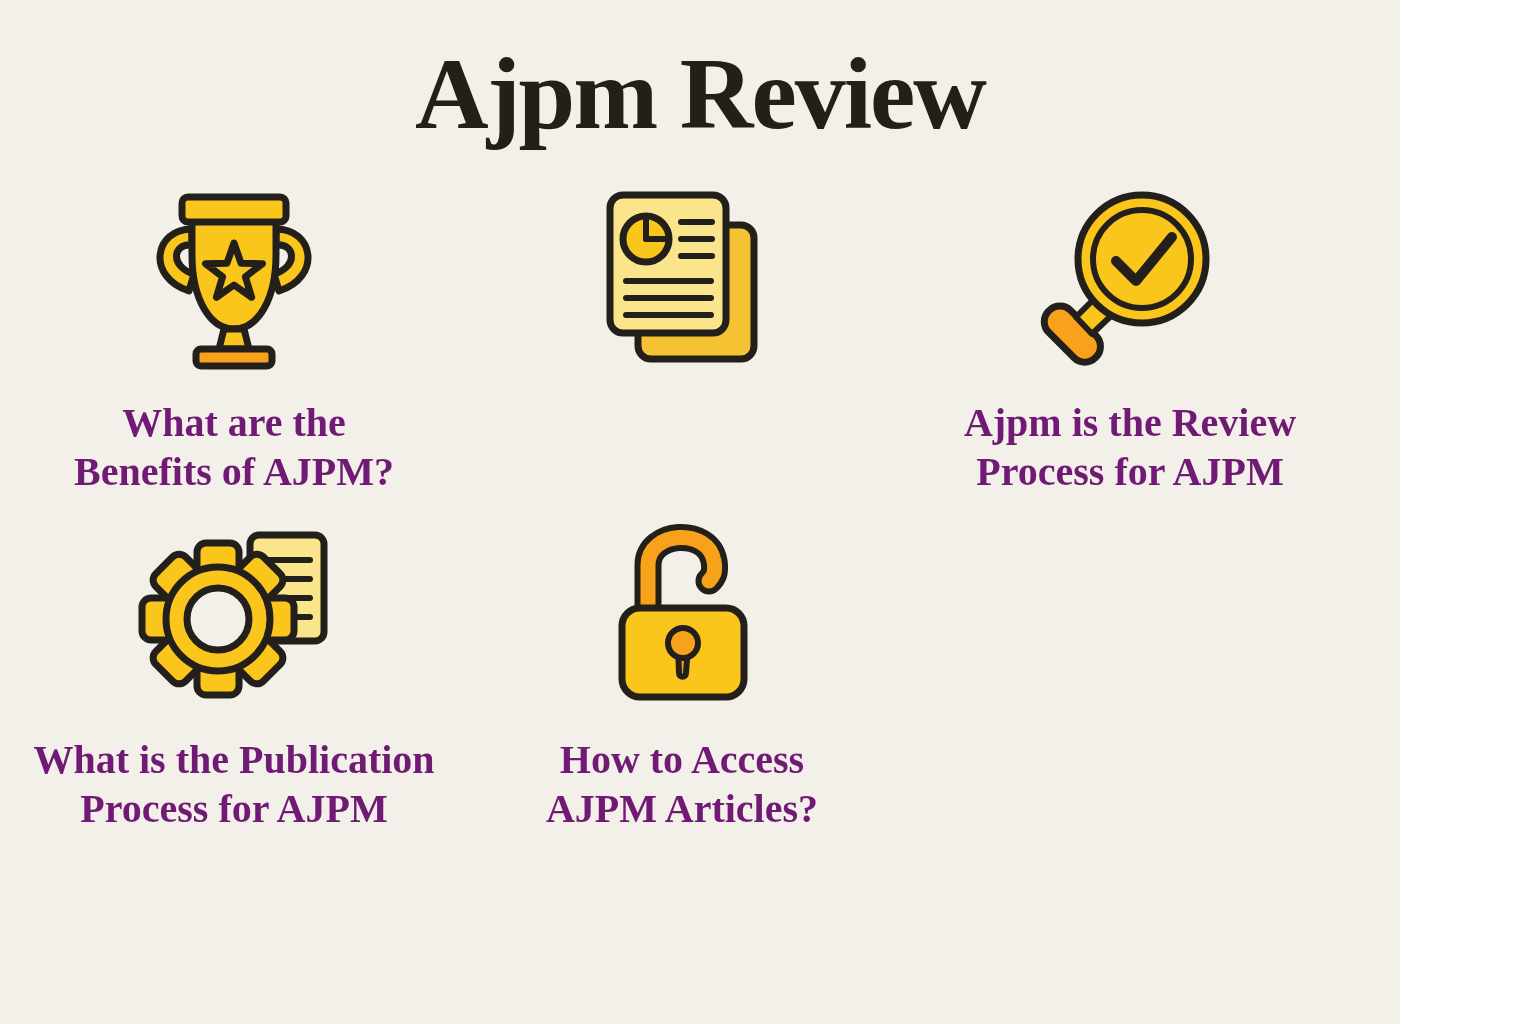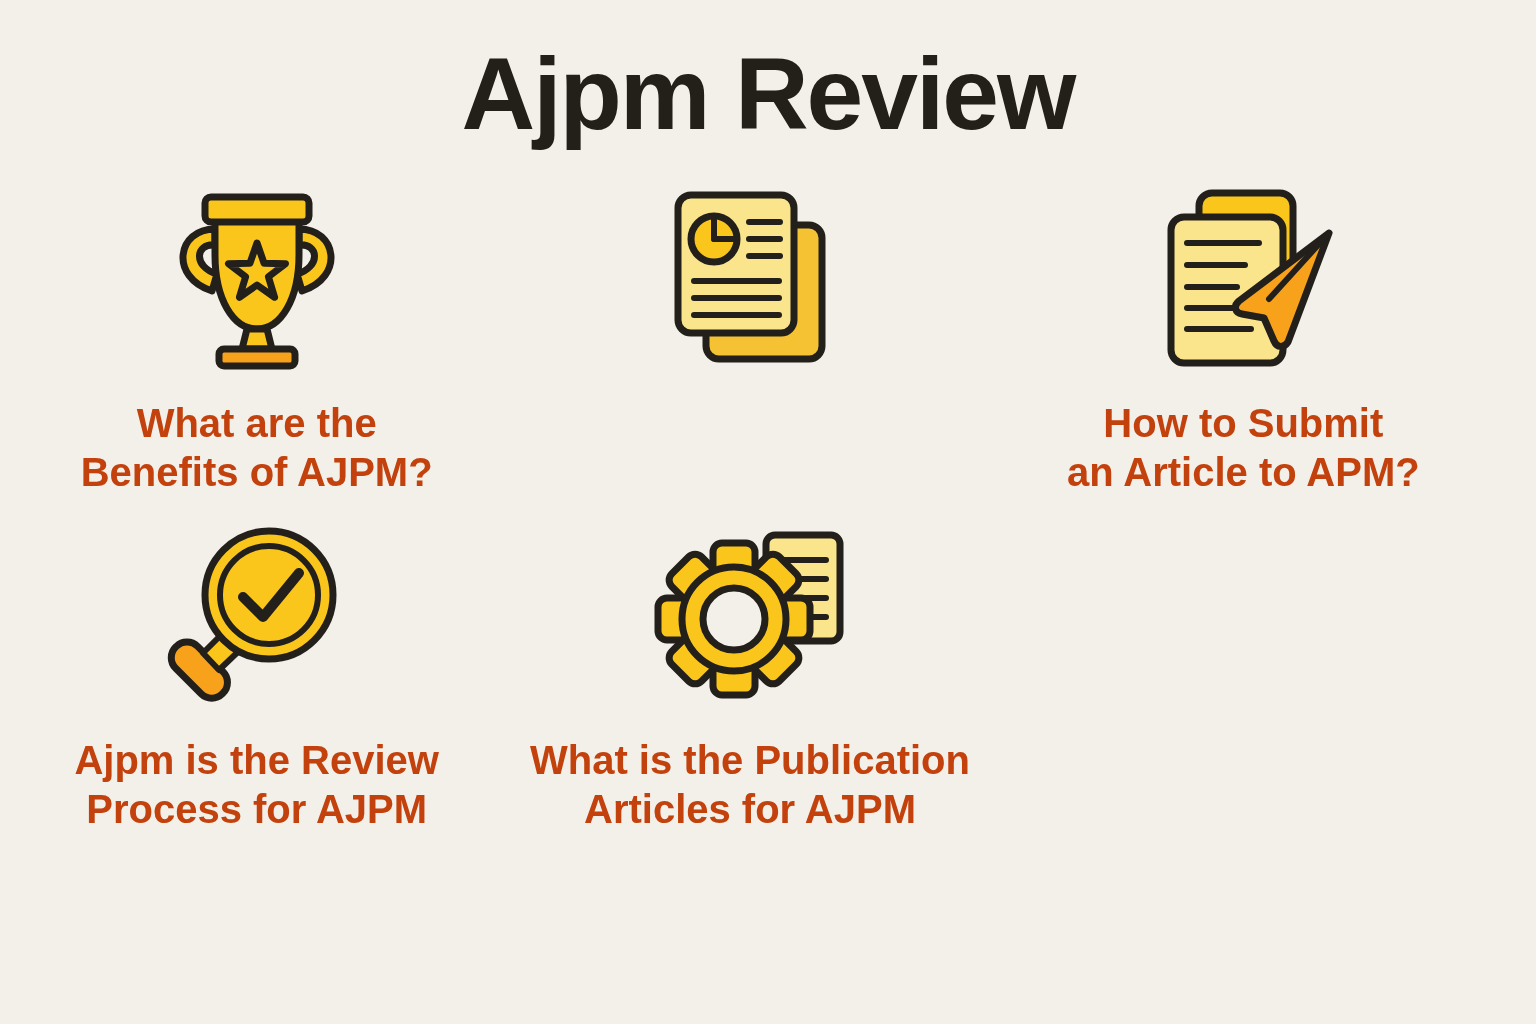--- a/index.html
+++ b/index.html
@@ -1,21 +1,21 @@
 <!DOCTYPE html>
 <html><head>
 <meta charset="utf-8">
 <style>
   html,body{margin:0;padding:0;}
   .page{
     position:relative;
-    width:1536px;height:1024px;
+    width:1400px;height:1024px;
     background:#F3EFE9;
     color:#26221D;
-    font-family:Liberation Sans, sans-serif;
+    font-family:Liberation Serif, serif;
     overflow:hidden;
   }
   .title{
     margin:0;
     padding-top:38px;
     text-align:center;
     font-size:102px;
     font-weight:bold;
     letter-spacing:-2px;
     line-height:1.1;
@@ -39,21 +39,21 @@
     justify-content:center;
   }
   .icon{width:200px;height:200px;}
   .caption{
     margin-top:20px;
     font-size:40px;
     font-weight:bold;
     text-align:center;
     line-height:1.22;
     white-space:pre-line;
-    color:#c2410c;
+    color:#701a75;
   }
 </style>
 </head>
 <body>
 
 <div class="page">
 
   <h1 class="title">Ajpm Review</h1>
 
   <div class="grid">
@@ -93,43 +93,20 @@
             <path d="M99 62 L130 62"></path>
             <path d="M99 79 L130 79"></path>
             <path d="M44 104 L129 104"></path>
             <path d="M44 121 L129 121"></path>
             <path d="M44 138 L129 138"></path>
           </g>
         </svg>
       </div>
     </div>
 
-    <div class="card">
-      <div class="icon-wrap">
-        <svg class="icon" viewBox="0 0 200 200">
-          <g stroke="#23201B" stroke-width="7" stroke-linejoin="round">
-            <rect x="56" y="16" width="94" height="130" rx="13" fill="#FBC61C"></rect>
-            <rect x="28" y="40" width="112" height="146" rx="13" fill="#FAE48C"></rect>
-          </g>
-          <g stroke="#23201B" stroke-width="6" stroke-linecap="round">
-            <path d="M44 66 L116 66"></path>
-            <path d="M44 88 L102 88"></path>
-            <path d="M44 110 L94 110"></path>
-            <path d="M44 131 L92 131"></path>
-            <path d="M44 152 L108 152"></path>
-          </g>
-          <g stroke="#23201B" stroke-width="7" stroke-linejoin="round">
-            <path d="M186 56 L96 124 C90 129 92 136 99 137 L121 141 L131 164 C134 171 141 171 145 165 Z" fill="#F8A21C"></path>
-          </g>
-          <path d="M186 56 L126 122" stroke="#23201B" stroke-width="6" stroke-linecap="round" fill="none"></path>
-        </svg>
-      </div>
-      <div class="caption">How to Submit
-an Article to APM?</div>
-    </div>
 
     <div class="card">
       <div class="icon-wrap">
         <svg class="icon" viewBox="0 0 200 200">
           <g transform="rotate(45 42 156)">
             <rect x="10" y="141" width="66" height="31" rx="15" fill="#F8A21C" stroke="#23201B" stroke-width="7"></rect>
           </g>
           <path d="M68 118 L46 140 L62 157 L84 136 Z" fill="#FBC61C" stroke="#23201B" stroke-width="6" stroke-linejoin="round"></path>
           <circle cx="112" cy="82" r="64" fill="#FBC61C" stroke="#23201B" stroke-width="7"></circle>
           <circle cx="112" cy="82" r="49" fill="none" stroke="#23201B" stroke-width="6"></circle>
@@ -154,18 +131,31 @@
             <rect x="-76" y="-21" width="152" height="42" rx="9" fill="#FBC61C"></rect>
             <rect x="-76" y="-21" width="152" height="42" rx="9" fill="#FBC61C" transform="rotate(45)"></rect>
             <rect x="-76" y="-21" width="152" height="42" rx="9" fill="#FBC61C" transform="rotate(90)"></rect>
             <rect x="-76" y="-21" width="152" height="42" rx="9" fill="#FBC61C" transform="rotate(135)"></rect>
             <circle r="52" fill="#FBC61C"></circle>
             <circle r="31" fill="#F3EFE9"></circle>
           </g>
         </svg>
       </div>
       <div class="caption">What is the Publication
-Articles for AJPM</div>
+Process for AJPM</div>
     </div>
 
+    <div class="card">
+      <div class="icon-wrap">
+        <svg class="icon" viewBox="0 0 200 200">
+          <path d="M66 100 L66 52 C66 18 126 14 132 48 C134 60 131 64 127 68" fill="none" stroke="#23201B" stroke-width="27" stroke-linecap="round"></path>
+          <path d="M66 100 L66 52 C66 18 126 14 132 48 C134 60 131 64 127 68" fill="none" stroke="#F8A21C" stroke-width="15" stroke-linecap="round"></path>
+          <rect x="40" y="95" width="122" height="89" rx="18" fill="#FBC61C" stroke="#23201B" stroke-width="7"></rect>
+          <path d="M96 133 L106 133 L104 160 C104 165 97 165 97 160 Z" fill="#F8A21C" stroke="#23201B" stroke-width="6" stroke-linejoin="round"></path>
+          <circle cx="101" cy="130" r="15" fill="#F8A21C" stroke="#23201B" stroke-width="6"></circle>
+        </svg>
+      </div>
+      <div class="caption">How to Access
+AJPM Articles?</div>
+    </div>
 
   </div>
 </div>
 
 </body></html>

